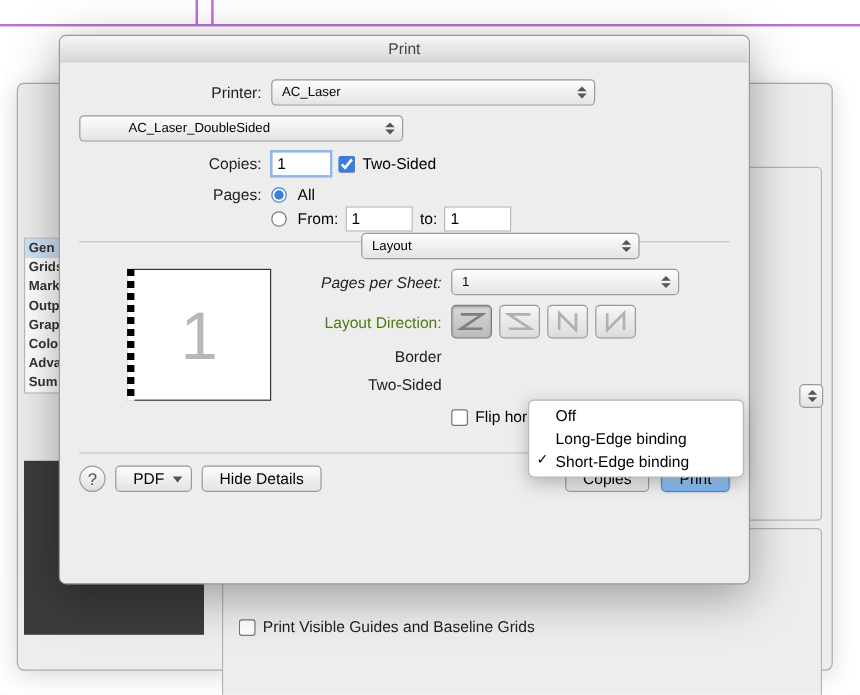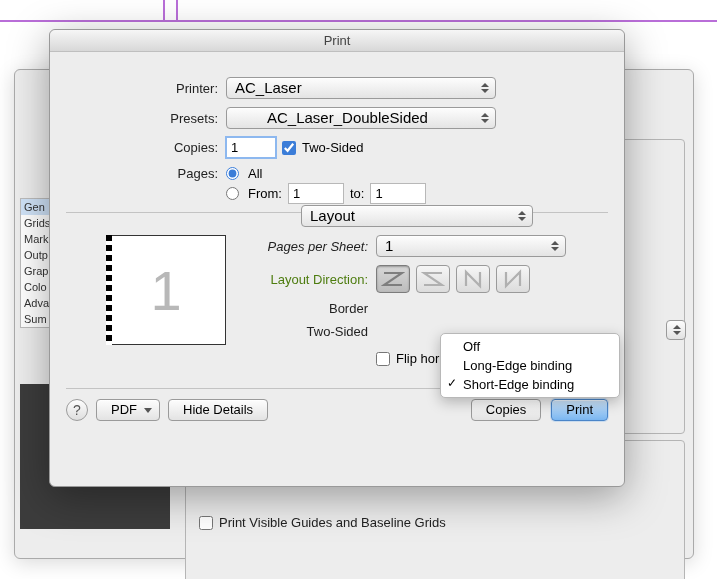--- a/index.html
+++ b/index.html
@@ -30,21 +30,21 @@
   }
   .back-window .list {
     position: absolute;
     left: 5px; top: 128px;
     width: 40px;
     background: #fff;
     border: 1px solid #bcbcbc;
     font-size: 11px;
     color: #333;
   }
-  .back-window .list div { padding: 2px 3px; white-space: nowrap; overflow:hidden; }
+  .back-window .list div { padding: 2px 3px; white-space: nowrap; overflow:hidden;font-weight:bold; }
   .back-window .list div.sel { background:#cfe2f7; }
   .back-window .preview {
     position:absolute; left:5px; top:314px; width:150px; height:145px;
     background:#3c3c3c;
   }
   .back-window .optbox {
     position:absolute; left:170px; top:69px; width:500px; height:295px;
     background:#ededed;
     border:1px solid #b5b5b5; border-radius:4px;
   }
@@ -84,36 +84,36 @@
   }
   .titlebar {
     height:22px;
     background:linear-gradient(#f6f6f6,#d8d8d8);
     border-bottom:1px solid #bfbfbf;
     border-radius:6px 6px 0 0;
     text-align:center;
     font-size:13px; color:#444;
     line-height:22px;
   }
-  .body { padding:14px 16px 10px 16px;margin-top:11px; }
+  .body { padding:14px 16px 10px 16px; }
 
   .row { display:flex; align-items:center; margin-bottom:8px; }
   .row .lbl { width:160px; text-align:right; padding-right:8px; color:#222; }
   .row .ctl { flex:1; display:flex; align-items:center; gap:6px; }
 
   .popup {
     position:relative;
     height:22px;
     background:linear-gradient(#fdfdfd,#e4e4e4);
     border:1px solid #9a9a9a;
     border-radius:4px;
     min-width:90px;
     padding:0 22px 0 8px;
     line-height:20px;
-    font-size:15px;
+    font-size:11px;
     color:#000;
     box-shadow: 0 1px 0 rgba(255,255,255,.6) inset;
     cursor: default;
   }
   .popup .arrows{
     position:absolute; right:3px; top:2px; width:14px; height:16px;
     display:flex; flex-direction:column; align-items:center; justify-content:center; gap:2px;
   }
   .popup .arrows span{ width:0;height:0;border-left:4px solid transparent;border-right:4px solid transparent;}
   .popup .arrows .up{border-bottom:4px solid #555;}
@@ -257,21 +257,20 @@
           <span>AC_Laser</span>
           <span class="arrows">
               <span class="up"></span>
               <span class="dn"></span>
             </span>
         </div>
       </div>
     </div>
 
     <div class="row">
-      <div class="lbl">Presets:</div>
       <div class="ctl">
         <div class="popup" style="width:270px;padding-left:40px;">
           <span>AC_Laser_DoubleSided</span>
           <span class="arrows">
               <span class="up"></span>
               <span class="dn"></span>
             </span>
         </div>
       </div>
     </div>

